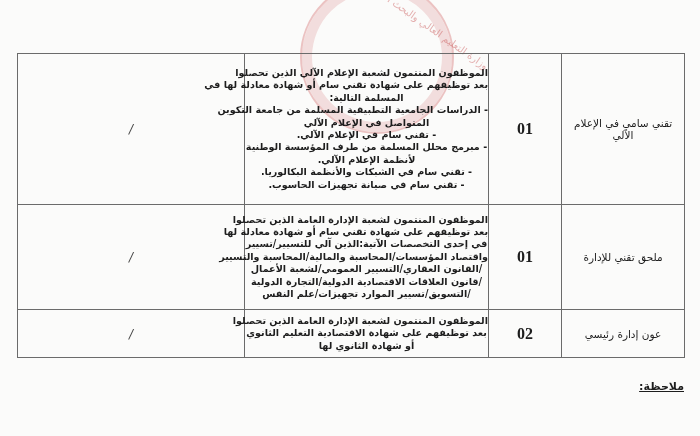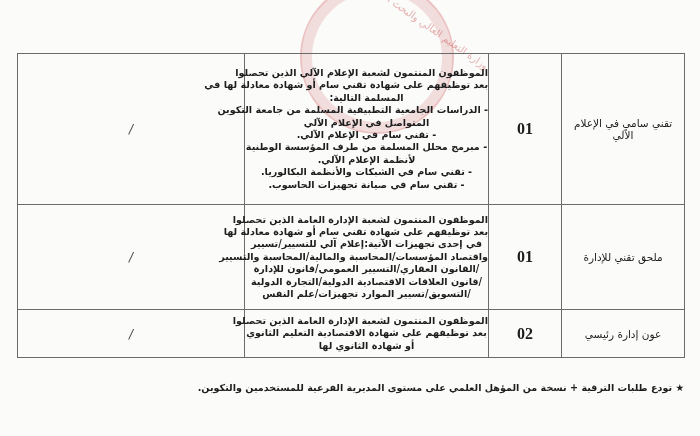--- a/index.html
+++ b/index.html
@@ -83,36 +83,36 @@
         <div>- تقني سام في صيانة تجهيزات الحاسوب.</div>
       </td>
       <td class="slash">/</td>
     </tr>
     <tr class="r2">
       <td class="grade">ملحق تقني للإدارة</td>
       <td class="count">01</td>
       <td class="cond">
         <div>الموظفون المنتمون لشعبة الإدارة العامة الذين تحصلوا</div>
         <div>بعد توظيفهم على شهادة تقني سام أو شهادة معادلة لها</div>
-        <div>في إحدى تجهيزات الآتية:إعلام آلي للتسيير/تسيير</div>
+        <div>في إحدى التخصصات الآتية:الذين آلي للتسيير/تسيير</div>
         <div>واقتصاد المؤسسات/المحاسبة والمالية/المحاسبة والتسيير</div>
-        <div>/القانون العقاري/التسيير العمومي/قانون للإدارة</div>
+        <div>/القانون العقاري/التسيير العمومي/لشعبة الأعمال</div>
         <div>/قانون العلاقات الاقتصادية الدولية/التجارة الدولية</div>
         <div>/التسويق/تسيير الموارد تجهيزات/علم النفس</div>
       </td>
       <td class="slash">/</td>
     </tr>
     <tr class="r3">
       <td class="grade">عون إدارة رئيسي</td>
       <td class="count">02</td>
       <td class="cond">
         <div>الموظفون المنتمون لشعبة الإدارة العامة الذين تحصلوا</div>
         <div>بعد توظيفهم على شهادة الاقتصادية التعليم الثانوي</div>
         <div>أو شهادة الثانوي لها</div>
       </td>
       <td class="slash">/</td>
     </tr>
   </tbody>
 </table>
 
 <div class="note">
-  <div class="note-text">★ تودع طلبات الترقية + نسخة من المؤهل العلمي على مستوى المديرية الفرعية للمستخدمين والتكوين.</div>
+  <div class="note-title">ملاحظة:</div>
 </div>
 
 </body></html>

